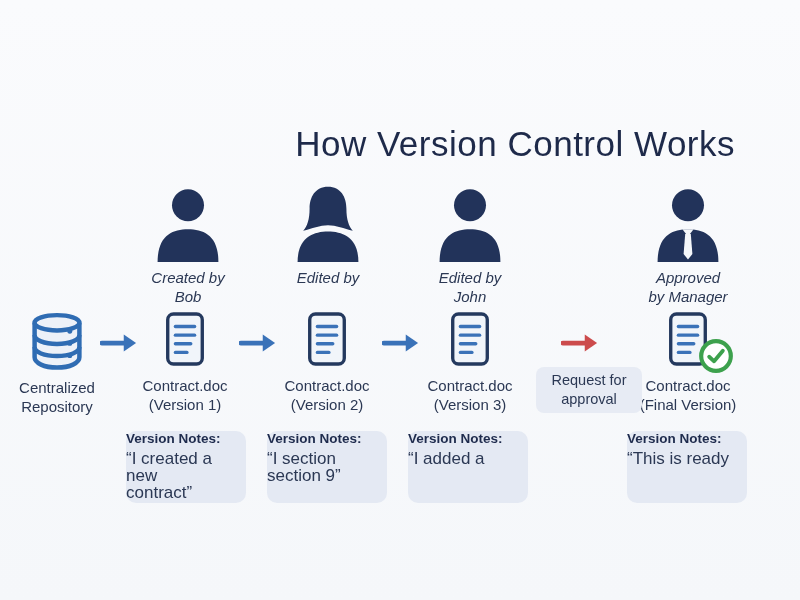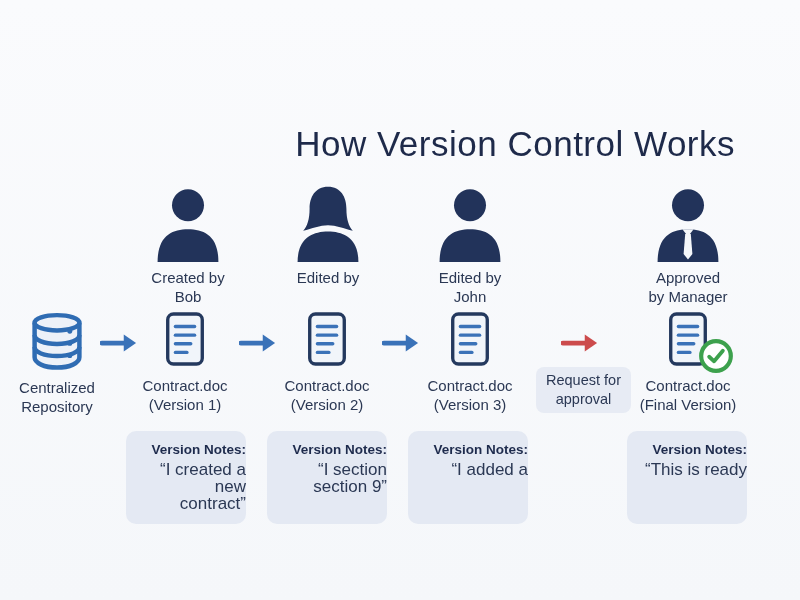--- a/index.html
+++ b/index.html
@@ -12,37 +12,36 @@
   .title {
     position:absolute; top:92px; left:5px; width:730px; text-align:right;
     font-size:35px; font-weight:500; color:#1e2a4a; letter-spacing:.5px;margin-top:32px;
   }
   .abs { position:absolute; }
   .person-icon { width:84px; height:80px; top:182px; }
   .who-label, .doc-label {
     width:150px; text-align:center; font-size:15px; line-height:19px;
     color:#2b3854; font-weight:500;
   }
-  .who-label { top:268px; }
+  .who-label { top:268px;font-style:italic; }
   .doc-label { top:376px; }
   .doc-icon { width:48px; height:58px; top:310px; }
   .repo-icon { width:64px; height:68px; top:308px; left:25px; }
   .repo-label { top:378px; left:2px; width:110px; text-align:center;
     font-size:15px; line-height:19px; color:#2b3854; font-weight:500; }
   .arrow { width:38px; height:24px; top:331px; }
   .approval-box {
-    left:536px; top:367px; width:95px; height:46px;
+    left:536px; top:367px; width:106px; height:46px;
     background:#e7ebf4; border-radius:8px;
     display:flex; align-items:center; justify-content:center; text-align:center;
     font-size:14.5px; line-height:19px; color:#2b3854;
   }
   .note-box {
-    top:431px; width:120px; height:93px;
-    background:#e4e9f3; border-radius:10px; text-align:right;
-    padding-top:11px;
+    top:431px; width:120px; height:72px;
+    background:#e4e9f3; border-radius:10px; text-align:left;
   }
   .note-title { font-size:13.5px; font-weight:bold; color:#1e2b4d; margin-bottom:4px; }
   .note-line { font-size:17px; line-height:17px; color:#2b3854; }
   .badge { left:697px; top:337px; width:38px; height:38px; }
   svg { display:block; width:100%; height:100%; }
 </style>
 </head>
 <body>
 
 <div class="canvas">

